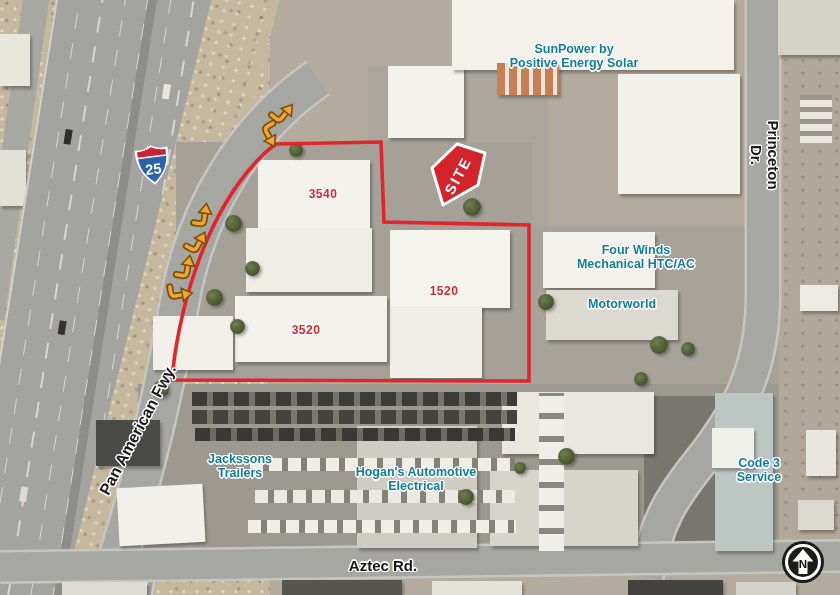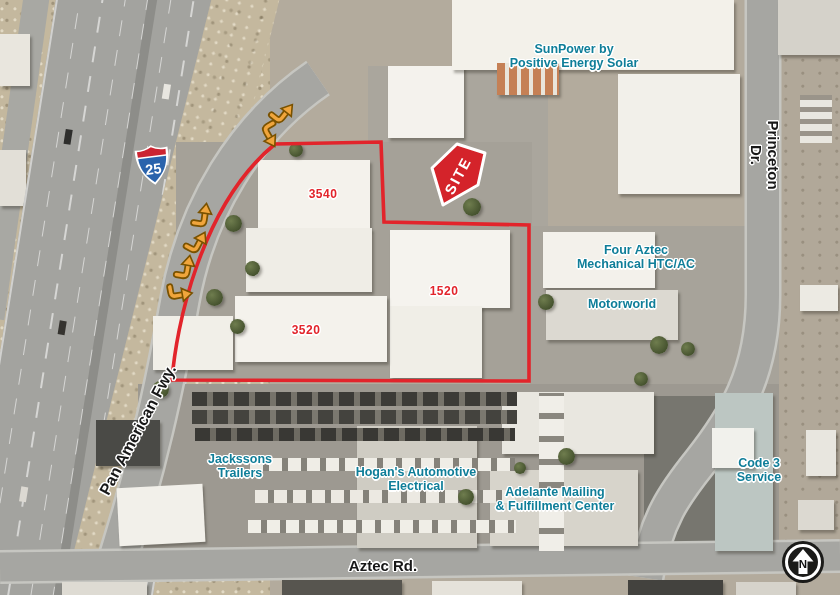--- a/index.html
+++ b/index.html
@@ -174,29 +174,27 @@
     <g transform="translate(803,562)">
       <circle r="21" fill="#1b1b19"></circle>
       <circle r="16.5" fill="none" stroke="#ffffff" stroke-width="3"></circle>
       <polygon points="0,-13 10.5,-0.5 4.5,-0.5 4.5,12 -4.5,12 -4.5,-0.5 -10.5,-0.5" fill="#ffffff"></polygon>
       <text x="0" y="6" text-anchor="middle" font-family="Liberation Sans, sans-serif" font-size="11.5" font-weight="bold" fill="#111111">N</text>
     </g>
   </svg>
 
   <div class="lbl" style="left:574px;top:56px;">SunPower by
 Positive Energy Solar</div>
-  <div class="lbl" style="left:636px;top:257px;">Four Aztec
+  <div class="lbl" style="left:636px;top:257px;">Four Winds
 Mechanical HTC/AC</div>
   <div class="lbl" style="left:622px;top:304px;">Motorworld</div>
   <div class="lbl" style="left:240px;top:466px;">Jackssons
 Trailers</div>
   <div class="lbl" style="left:416px;top:479px;">Hogan's Automotive
 Electrical</div>
-  <div class="lbl" style="left:555px;top:499px;">Adelante Mailing
-&amp; Fulfillment Center</div>
   <div class="lbl" style="left:745px;top:470px;padding-left:28px;">Code 3 Service</div>
 
   <div class="num" style="left:323px;top:195px;">3540</div>
   <div class="num" style="left:444px;top:292px;">1520</div>
   <div class="num" style="left:306px;top:331px;">3520</div>
 
   <div class="road-lbl" style="left:138px;top:430px;transform:translate(-50%,-50%) rotate(-62deg);font-size:16px;">Pan American Fwy.</div>
   <div class="road-lbl" style="left:764px;top:155px;transform:translate(-50%,-50%) rotate(90deg);">Princeton Dr.</div>
   <div class="road-lbl" style="left:383px;top:566px;">Aztec Rd.</div>
 

